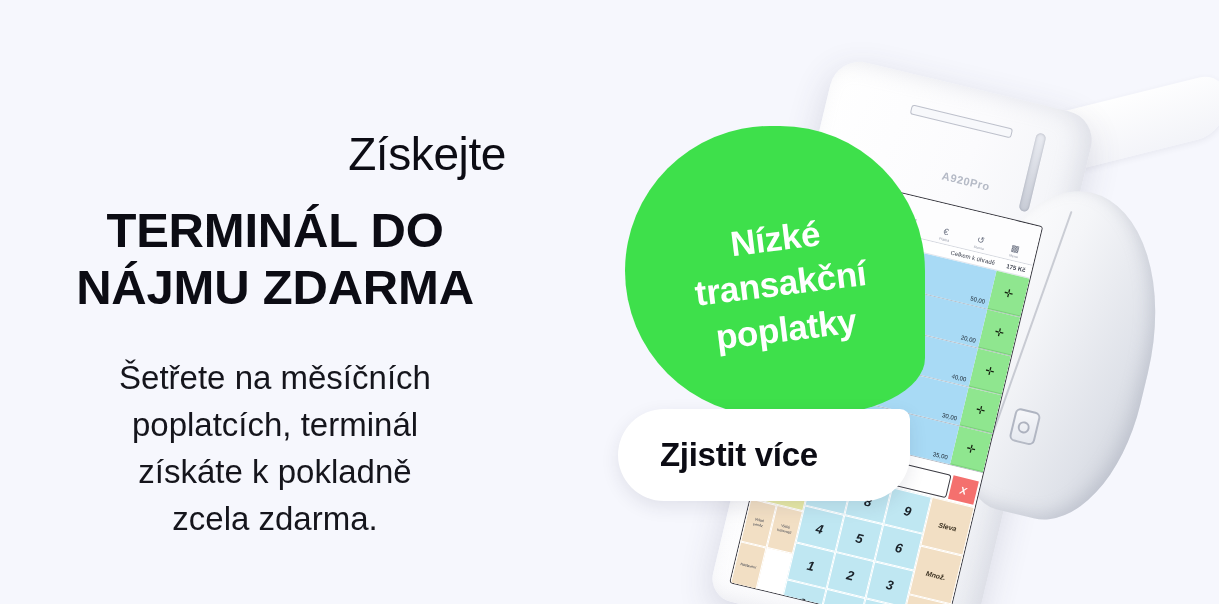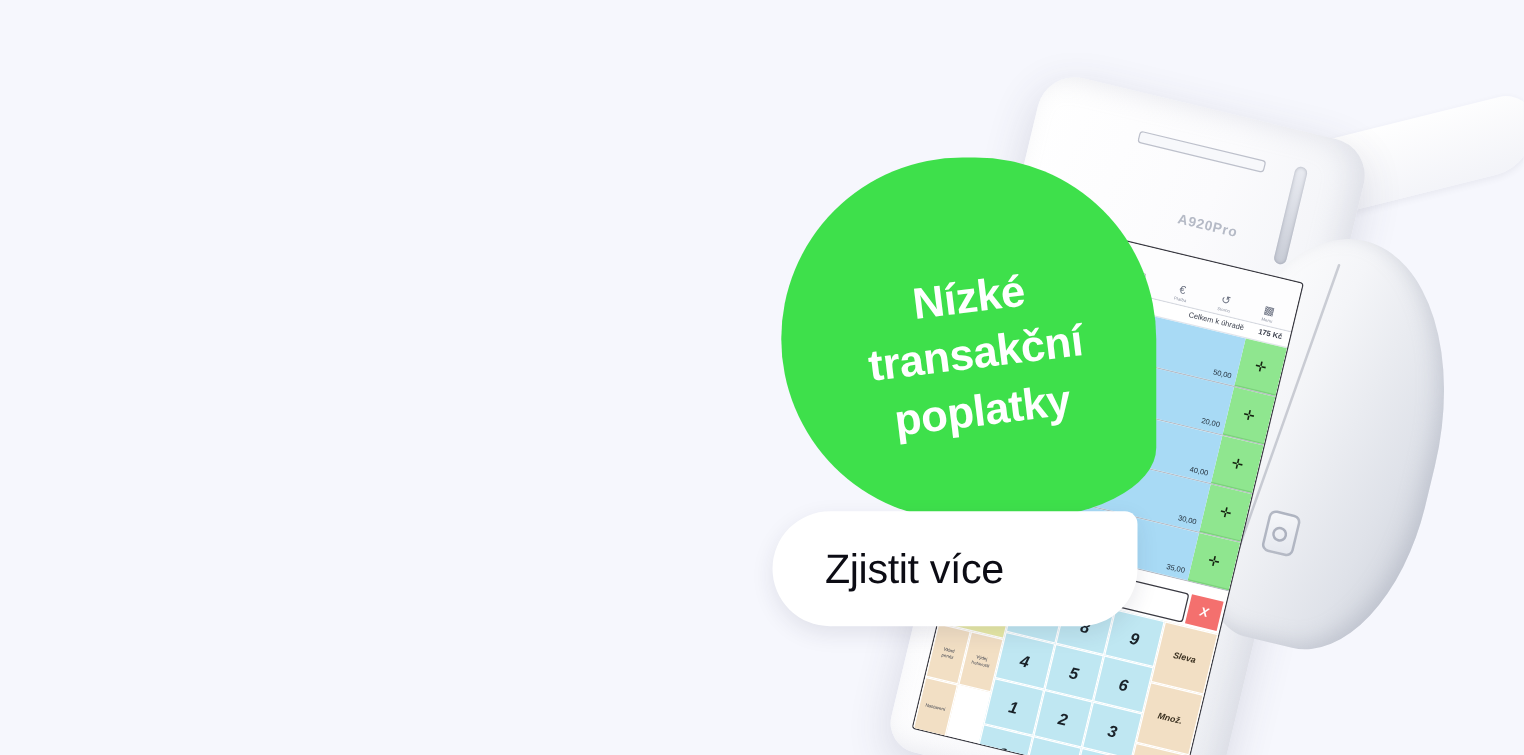--- a/index.html
+++ b/index.html
@@ -89,21 +89,21 @@
     background: #ffffff;
     border-radius: 46px 10px 46px 46px;
     box-shadow: 0 6px 18px rgba(40,40,70,0.10);
     display: flex;
     align-items: center;
     z-index: 4;
     cursor: pointer;
   }
   .cta-label {
     font-size: 33px;
-    font-weight: 400;
+    font-weight: 700;
     color: #0c0c14;
     letter-spacing: -0.3px;
     padding-left: 42px;
   }
 
   
   .device-stage {
     position: absolute;
     left: 760px; top: 40px;
     width: 470px; height: 580px;
@@ -379,20 +379,29 @@
     font-size: 7px; font-weight: 700; color: #3a3020;
     font-style: italic;
     cursor: pointer;
   }
 </style>
 </head>
 <body>
 
 <div class="banner">
 
+  <div class="copy">
+    <div class="eyebrow">Získejte</div>
+    <div class="headline">TERMINÁL DO
+NÁJMU ZDARMA</div>
+    <div class="subcopy">Šetřete na měsíčních
+poplatcích, terminál
+získáte k pokladně
+zcela zdarma.</div>
+  </div>
 
   <div class="blob">
     <div class="blob-text">Nízké
 transakční
 poplatky</div>
   </div>
 
   <div class="cta">
     <span class="cta-label">Zjistit více</span>
   </div>

